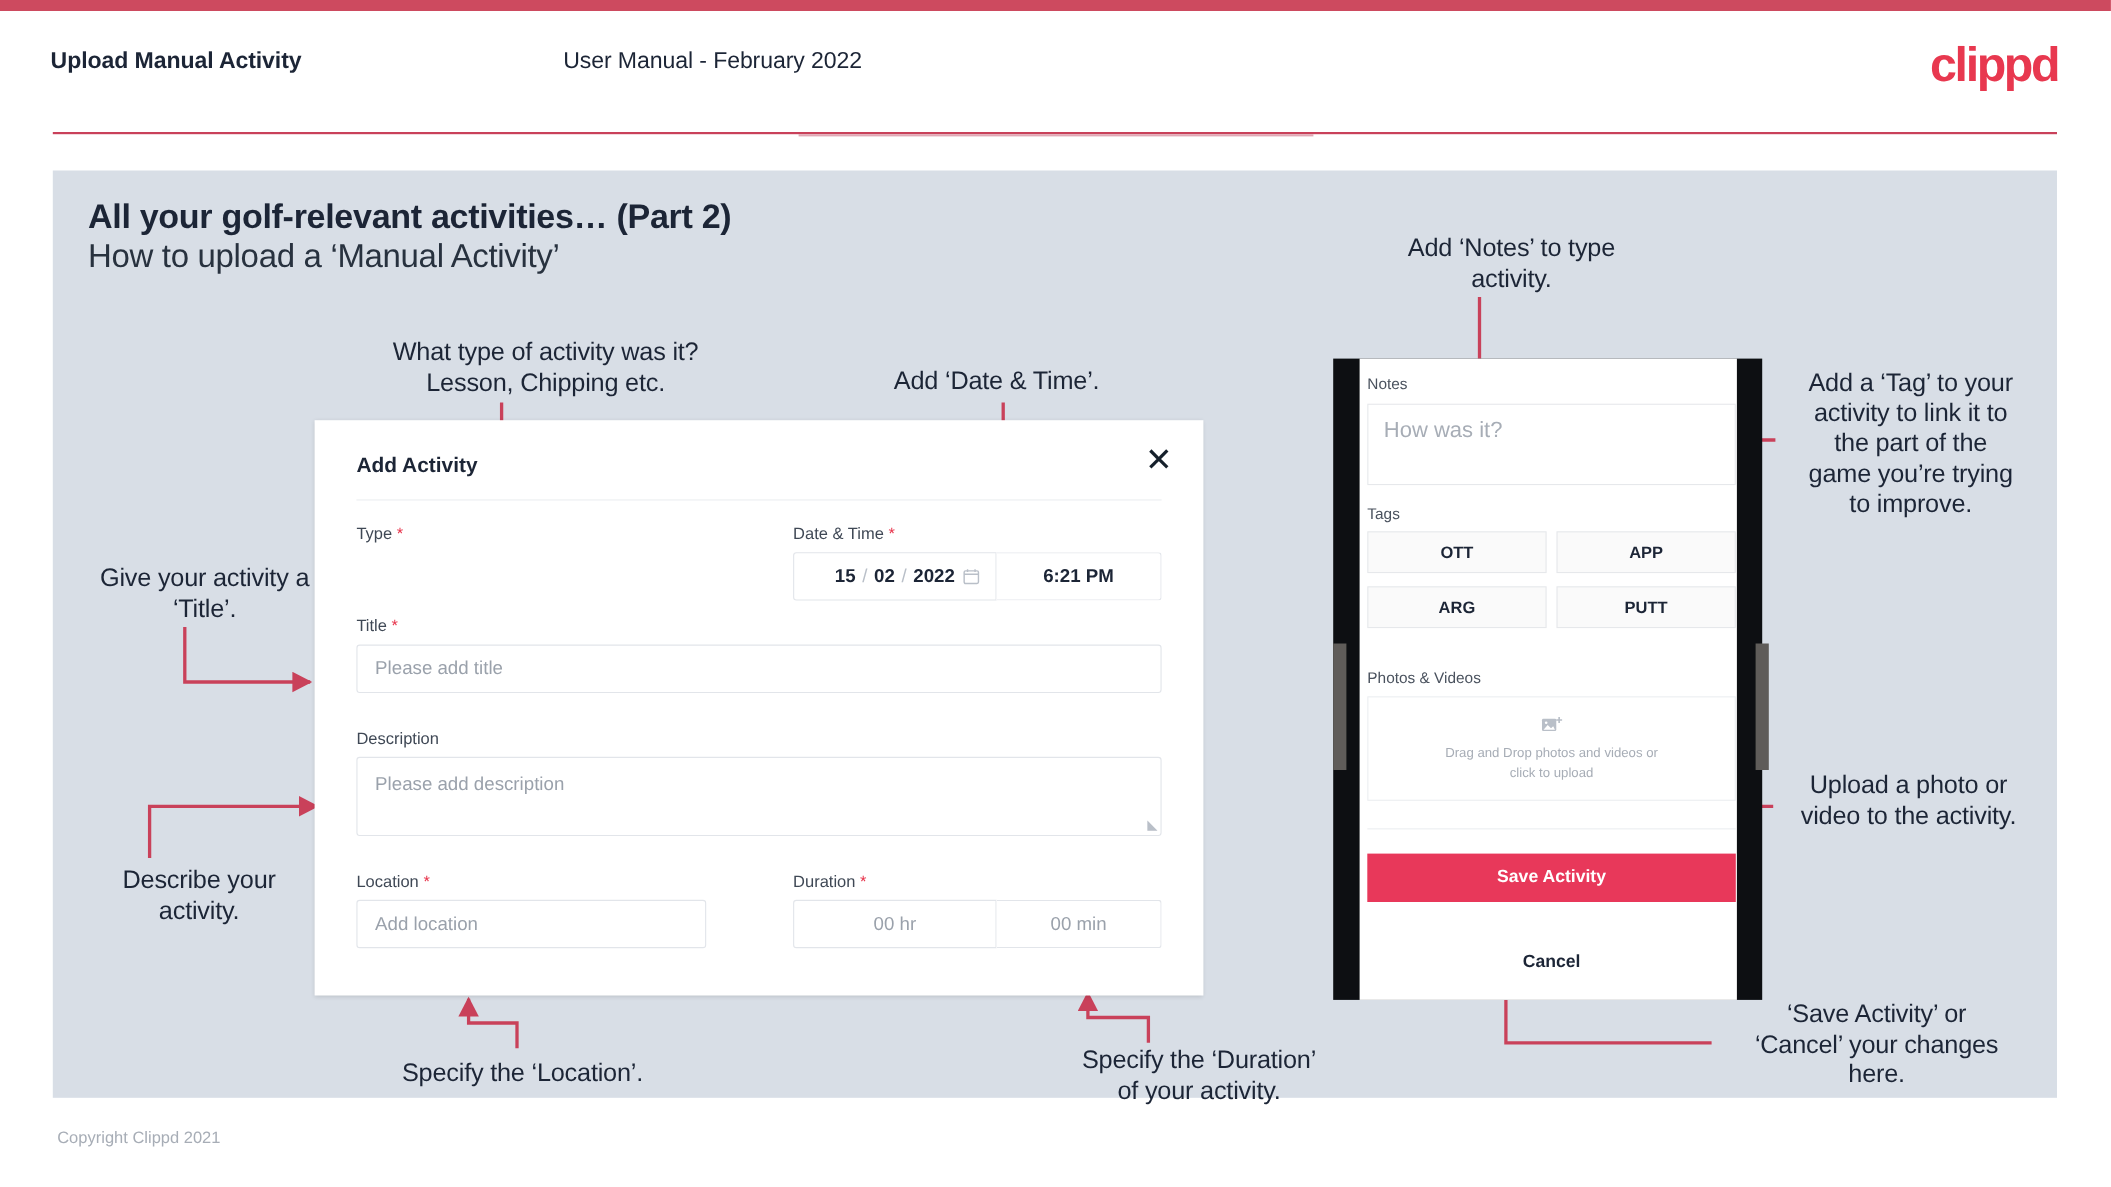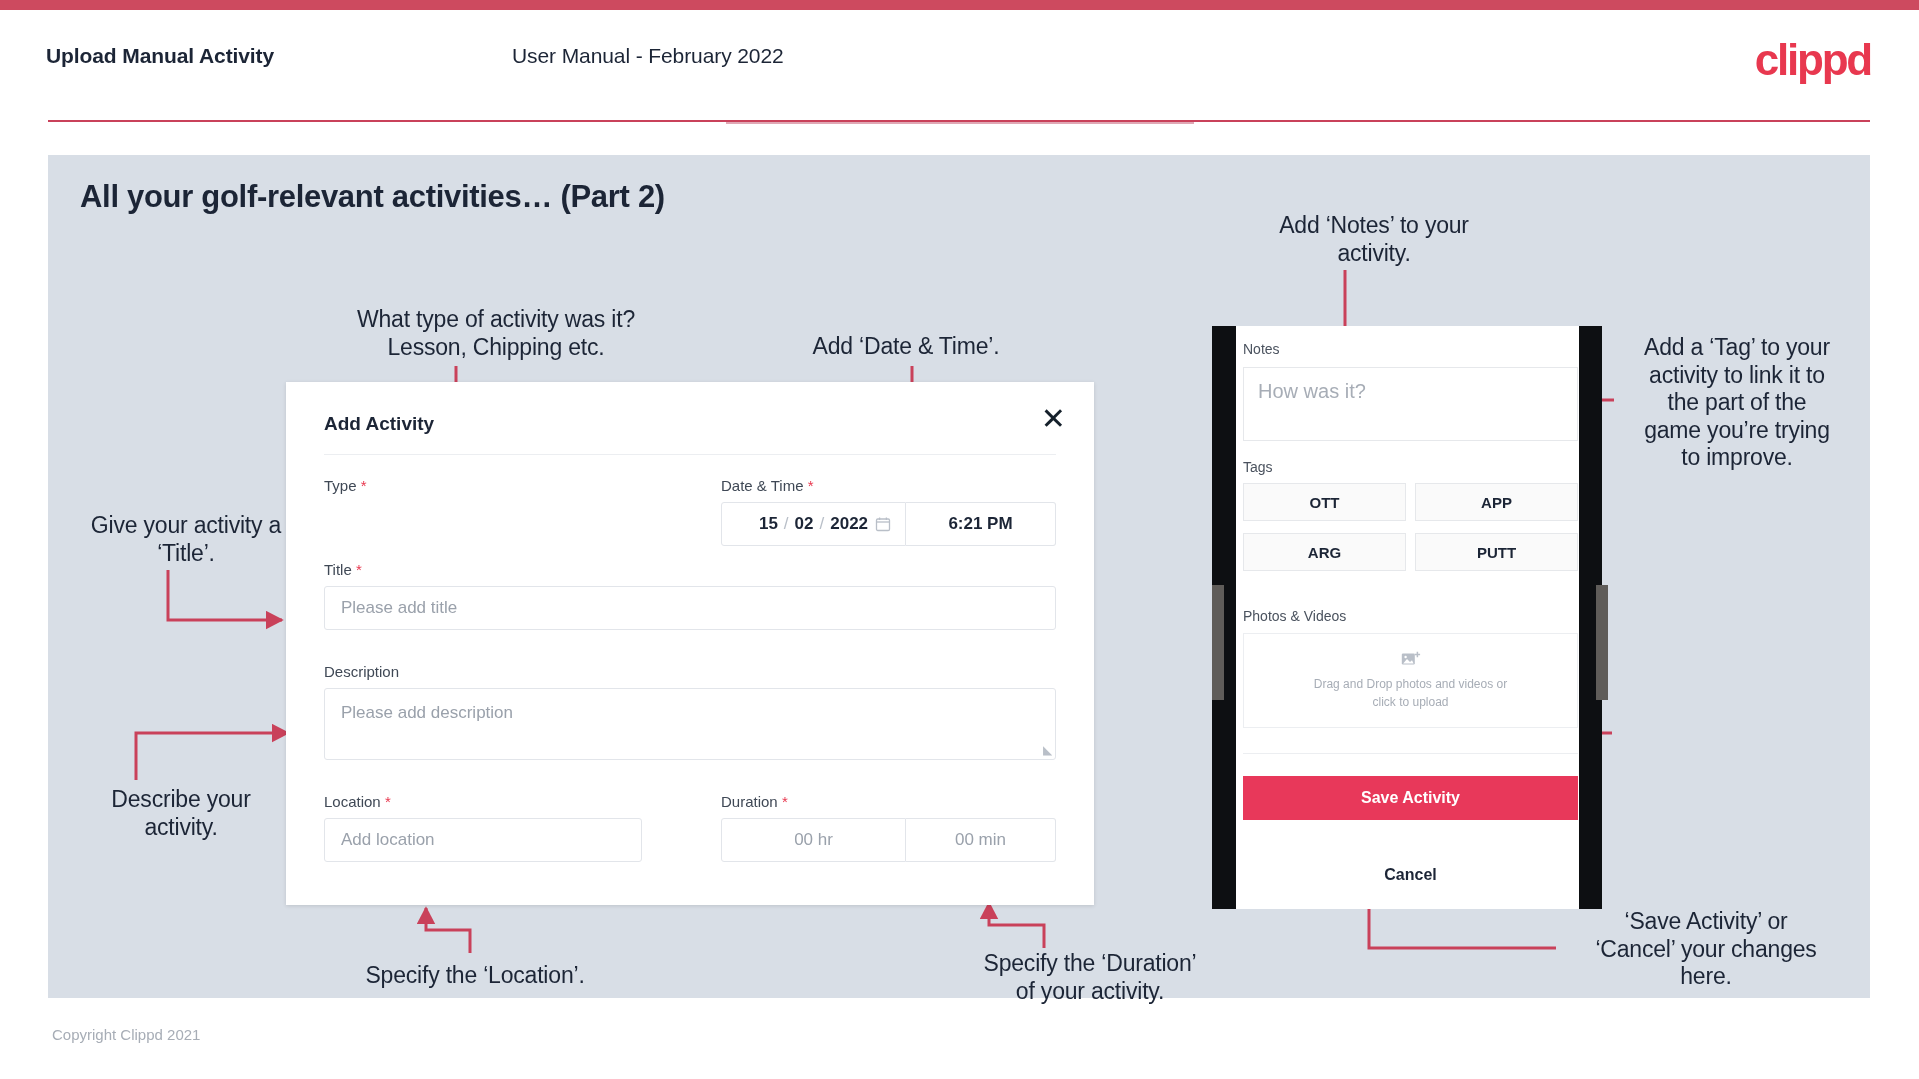--- a/index.html
+++ b/index.html
@@ -201,39 +201,42 @@
   <div class="top-bar"></div>
 
   <div class="hdr-title">Upload Manual Activity</div>
   <div class="hdr-sub">User Manual - February 2022</div>
   <div class="logo">clippd</div>
   <div class="hdr-rule"></div>
   <div class="hdr-rule2"></div>
 
   <div class="slide">
     <div class="slide-title">All your golf-relevant activities… (Part 2)</div>
+    <div class="slide-subtitle">How to upload a ‘Manual Activity’</div>
   </div>
 
   <div class="ann" style="left: 346px; top: 306px; width: 300px; white-space: pre-line;">What type of activity was it?
 Lesson, Chipping etc.</div>
   <div class="ann" style="left: 806px; top: 333px; width: 200px; white-space: pre-line;">Add ‘Date &amp; Time’.</div>
   <div class="ann" style="left: 56px; top: 512px; width: 260px; white-space: pre-line;">Give your activity a
 ‘Title’.</div>
   <div class="ann" style="left: 56px; top: 786px; width: 250px; white-space: pre-line;">Describe your
 activity.</div>
   <div class="ann" style="left: 355px; top: 962px; width: 240px; white-space: pre-line;">Specify the ‘Location’.</div>
   <div class="ann" style="left: 970px; top: 950px; width: 240px; white-space: pre-line;">Specify the ‘Duration’
 of your activity.</div>
-  <div class="ann" style="left: 1244px; top: 212px; width: 260px; white-space: pre-line;">Add ‘Notes’ to your
+  <div class="ann" style="left: 1244px; top: 212px; width: 260px; white-space: pre-line;">Add ‘Notes’ to type
 activity.</div>
   <div class="ann" style="left: 1622px; top: 334px; width: 230px; white-space: pre-line;">Add a ‘Tag’ to your
 activity to link it to
 the part of the
 game you’re trying
 to improve.</div>
+  <div class="ann" style="left: 1620px; top: 700px; width: 230px; white-space: pre-line;">Upload a photo or
+video to the activity.</div>
   <div class="ann" style="left: 1566px; top: 908px; width: 280px; white-space: pre-line;">‘Save Activity’ or
 ‘Cancel’ your changes
 here.</div>
 
   <svg class="arrows" viewBox="0 0 1919 1079">
     <defs>
       <marker id="ah" markerWidth="7" markerHeight="7" refX="5.4" refY="3.1" orient="auto" markerUnits="strokeWidth">
         <path d="M0,0 L6,3.1 L0,6.2 z" fill="#c9415a"></path>
       </marker>
     </defs>

